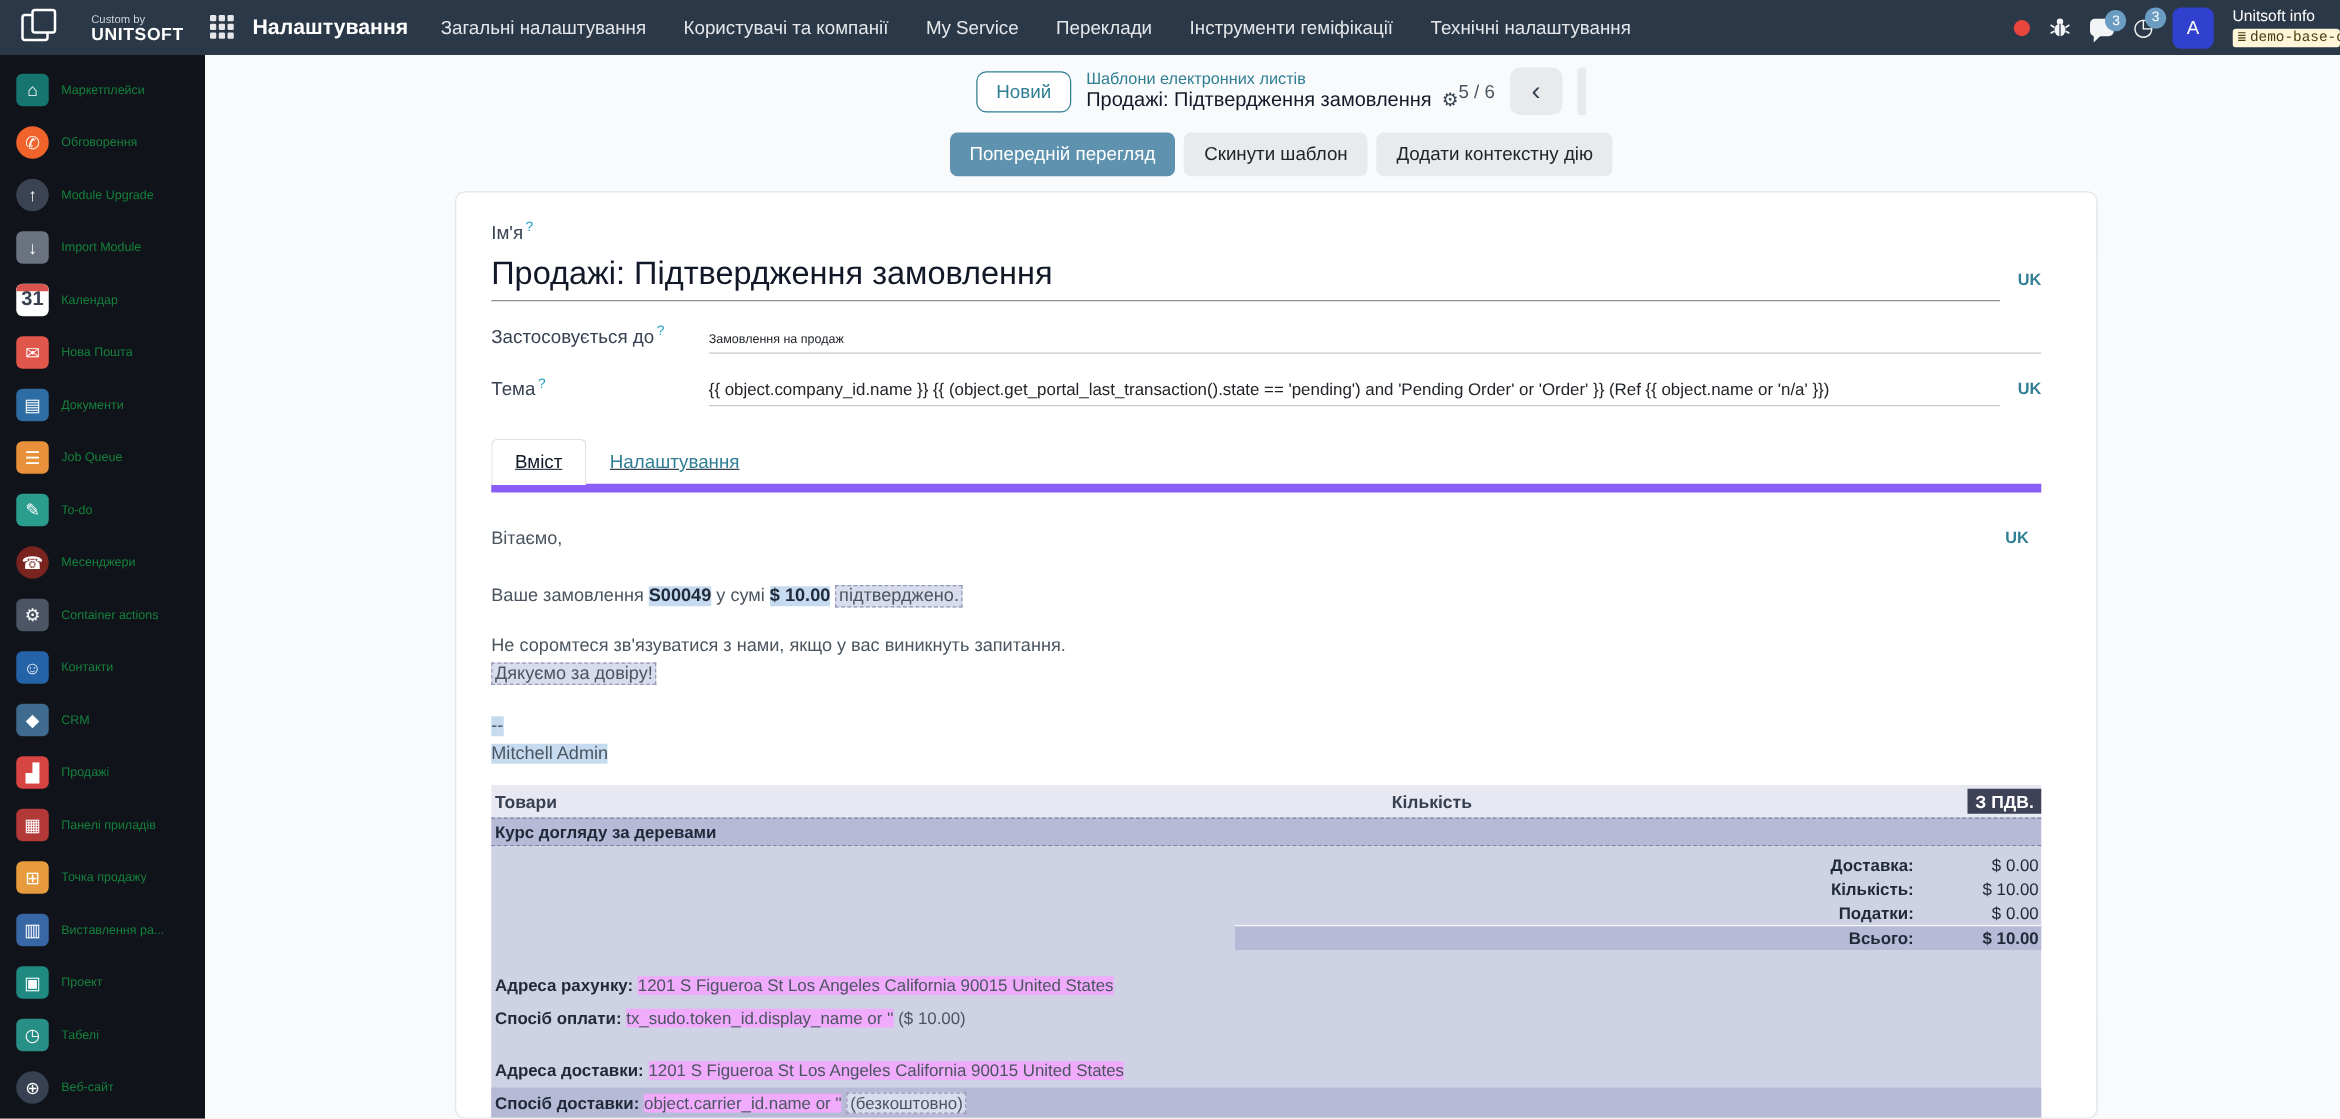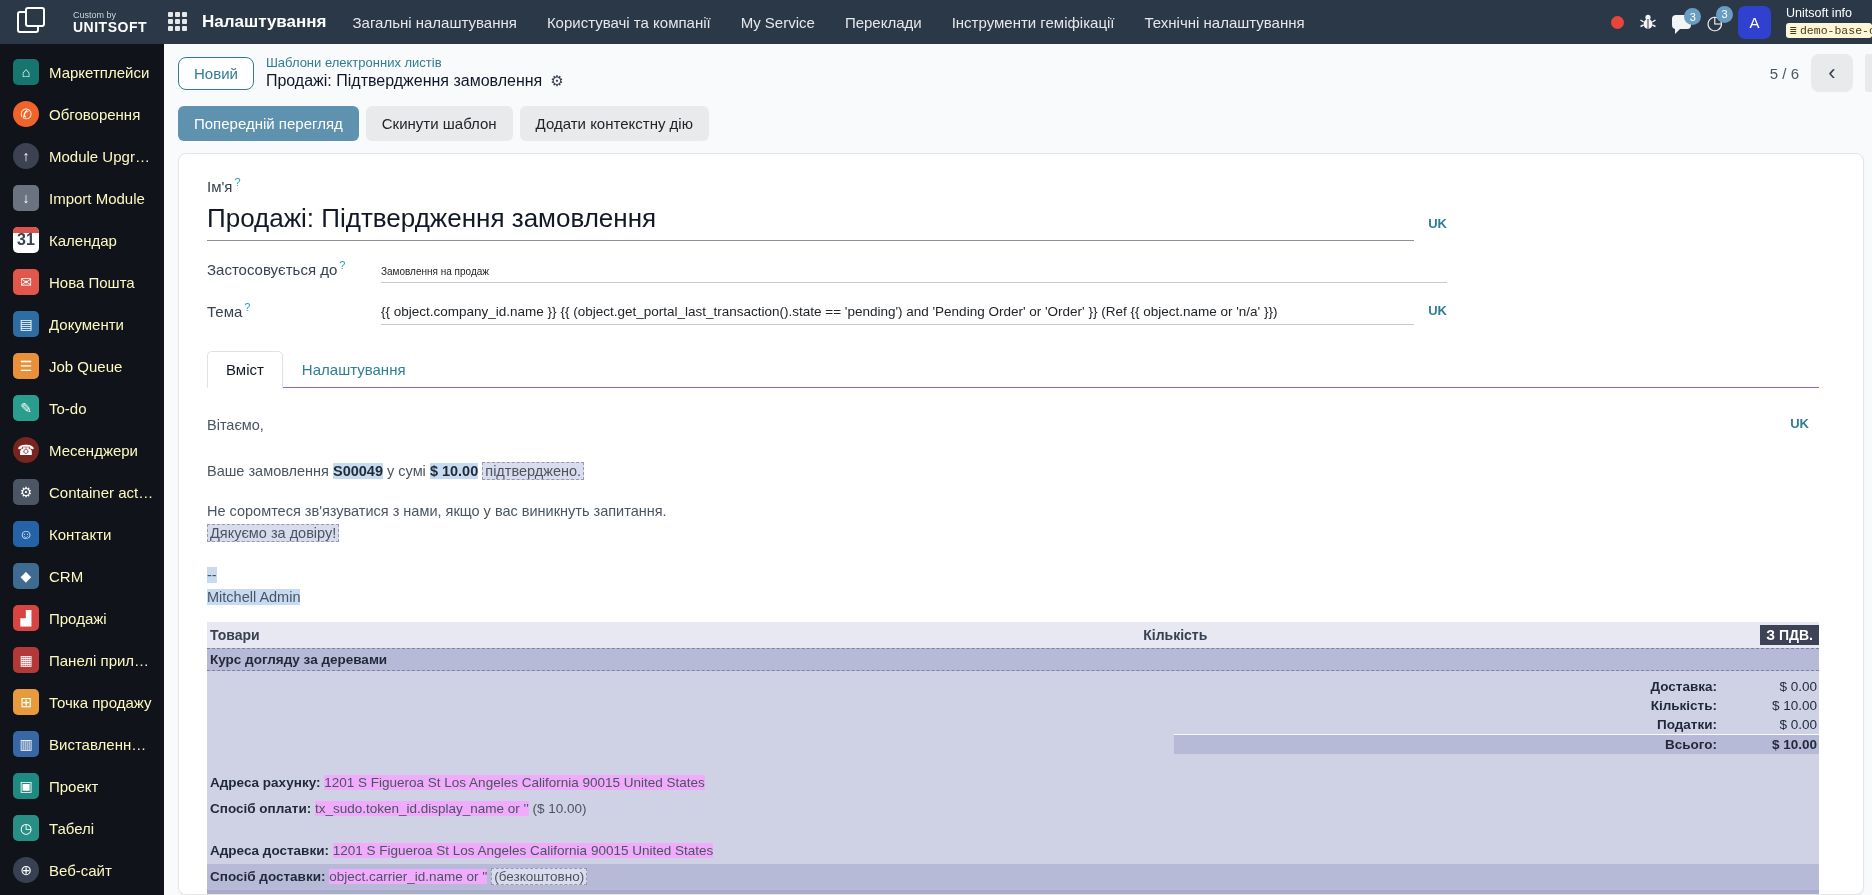--- a/index.html
+++ b/index.html
@@ -33,23 +33,23 @@
   .db-pill { margin-top:2px; background:#fdf6d8; color:#4b3c12; border-radius:3px; font-family:"Liberation Mono", monospace; font-size:11.5px; padding:1px 4px; white-space:nowrap; display:flex; gap:3px; align-items:center; }
 
   
   .main { display:flex; height:851px; }
   .sidebar { flex:0 0 164px; background:#101319; padding-top:7px; overflow:hidden; }
   .s-item { height:42px; display:flex; align-items:center; gap:10px; padding:0 10px 0 13px; cursor:pointer; }
   .s-icon { width:26px; height:26px; border-radius:5px; flex:0 0 26px; display:flex; align-items:center; justify-content:center; font-size:14px; color:#fff; position:relative; overflow:hidden; }
   .s-icon.round { border-radius:50%; }
   .s-icon.cal { font-size:16px; font-weight:bold; }
   .s-icon.cal::before { content:""; position:absolute; top:0; left:0; right:0; height:6px; background:#d9534f; }
-  .s-label { font-size:15px; color:#fef9c3; white-space:nowrap; overflow:hidden; text-overflow:ellipsis; }
-
-  .content { flex:1; display:flex; flex-direction:column; overflow:hidden; }
+  .s-label { font-size:10px; color:#15803d; white-space:nowrap; overflow:hidden; text-overflow:ellipsis; }
+
+  .content { flex:1; display:flex; flex-direction:column; overflow:hidden;align-items:center; }
 
   
   .cpanel { height:58px; display:flex; align-items:center; padding:0 0 0 14px; }
   .btn-new { border:1px solid #2f7e93; color:#2f7e93; background:#fff; font-size:15px; padding:7px 15px; border-radius:8px; cursor:pointer; font-family:inherit; }
   .crumbs { margin-left:12px; display:flex; flex-direction:column; line-height:1.25; }
   .crumb-parent { color:#2f7e93; font-size:13px; cursor:pointer; }
   .crumb-current { color:#111827; font-size:16px; display:flex; align-items:center; gap:8px; }
   .gear { font-size:15px; color:#374151; cursor:pointer; }
   .pager-zone { margin-left:auto; display:flex; align-items:center; gap:12px; }
   .pager-txt { font-size:15px; color:#4b5563; cursor:pointer; }
@@ -70,21 +70,21 @@
   .lang-btn { color:#2f7e93; font-weight:bold; font-size:13px; cursor:pointer; flex:0 0 auto; }
   .name-row { display:flex; align-items:flex-end; gap:14px; margin-top:6px; }
   .name-input { flex:1; border:none; border-bottom:1px solid #8a8f98; font-size:26px; color:#111827; padding:2px 0 6px; font-family:inherit; background:transparent; outline:none; }
   .inline-row { display:flex; align-items:flex-end; gap:14px; margin-top:18px; }
   .inline-row .f-label { flex:0 0 160px; padding-bottom:5px; }
   .line-input { flex:1; border:none; border-bottom:1px solid #c6c9cd; background:transparent; outline:none; font-family:inherit; padding:3px 0 5px; }
   .applies-input { font-size:10px; color:#212529; }
   .subject-input { font-size:13.5px; color:#212529; }
 
   
-  .tabs { display:flex; margin-top:26px; border-bottom:1px solid #8b5cf6; }
+  .tabs { display:flex; margin-top:26px; border-bottom:7px solid #8b5cf6;text-decoration:underline; }
   .tab { font-size:15px; padding:9px 18px; cursor:pointer; color:#2f7e93; border:1px solid transparent; border-bottom:none; margin-bottom:-1px; }
   .tab.active { color:#111827; background:#fff; border-color:#dee2e6; border-radius:5px 5px 0 0; border-bottom:1px solid #fff; }
 
   
   .tabbody { position:relative; padding-top:26px; font-size:14.5px; color:#4a5560; }
   .uk-float { position:absolute; right:10px; top:28px; }
   .hl-blue { background:#c6dbf0; }
   .hl-strong { font-weight:bold; color:#1f2937; }
   .dashed { border:1px dashed #9598b8; background:#d9dcec; padding:0 2px; cursor:pointer; }
   .p-gap { margin-top:24px; }

